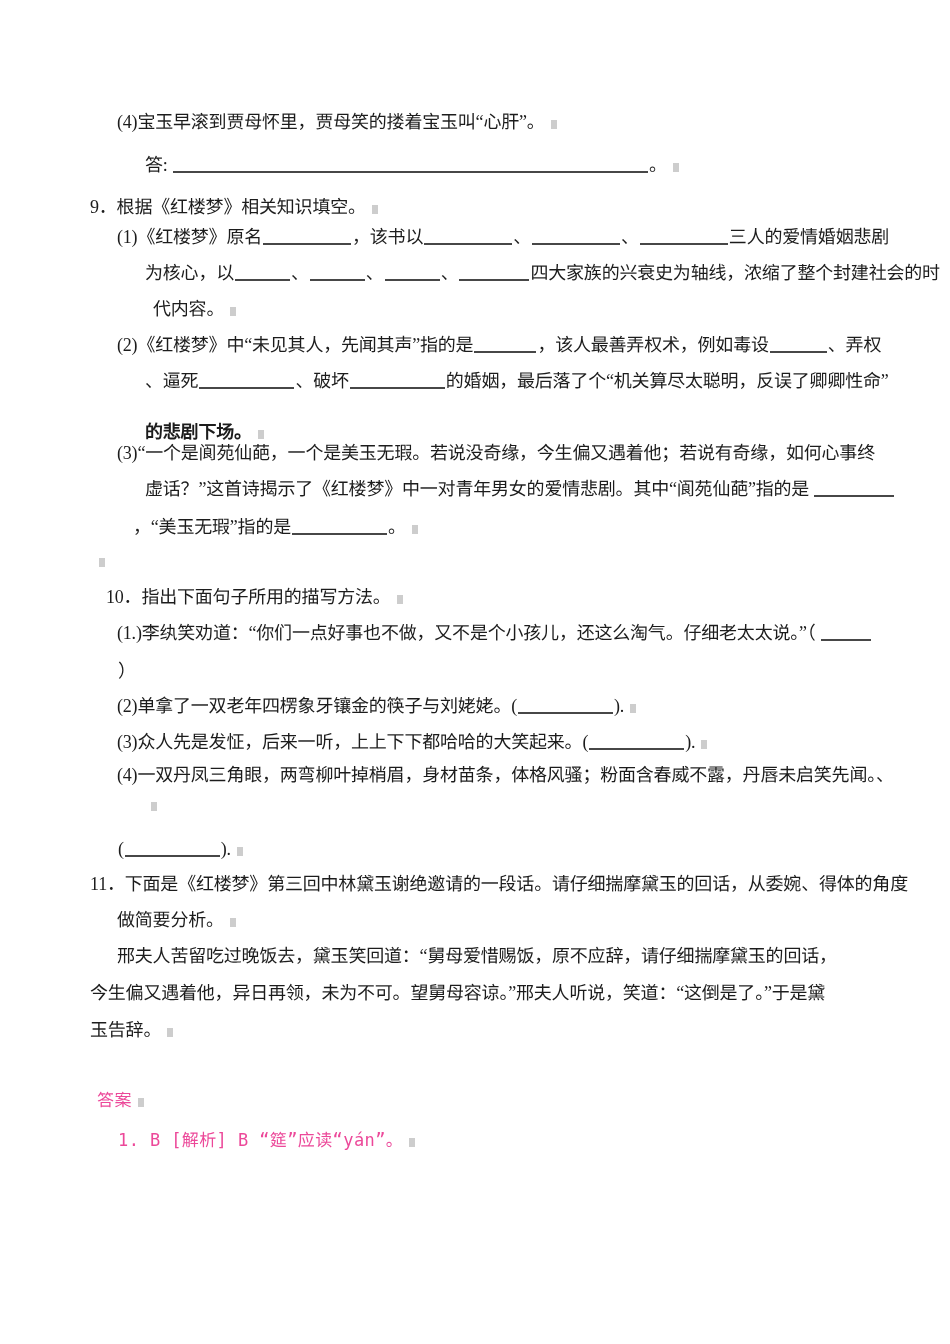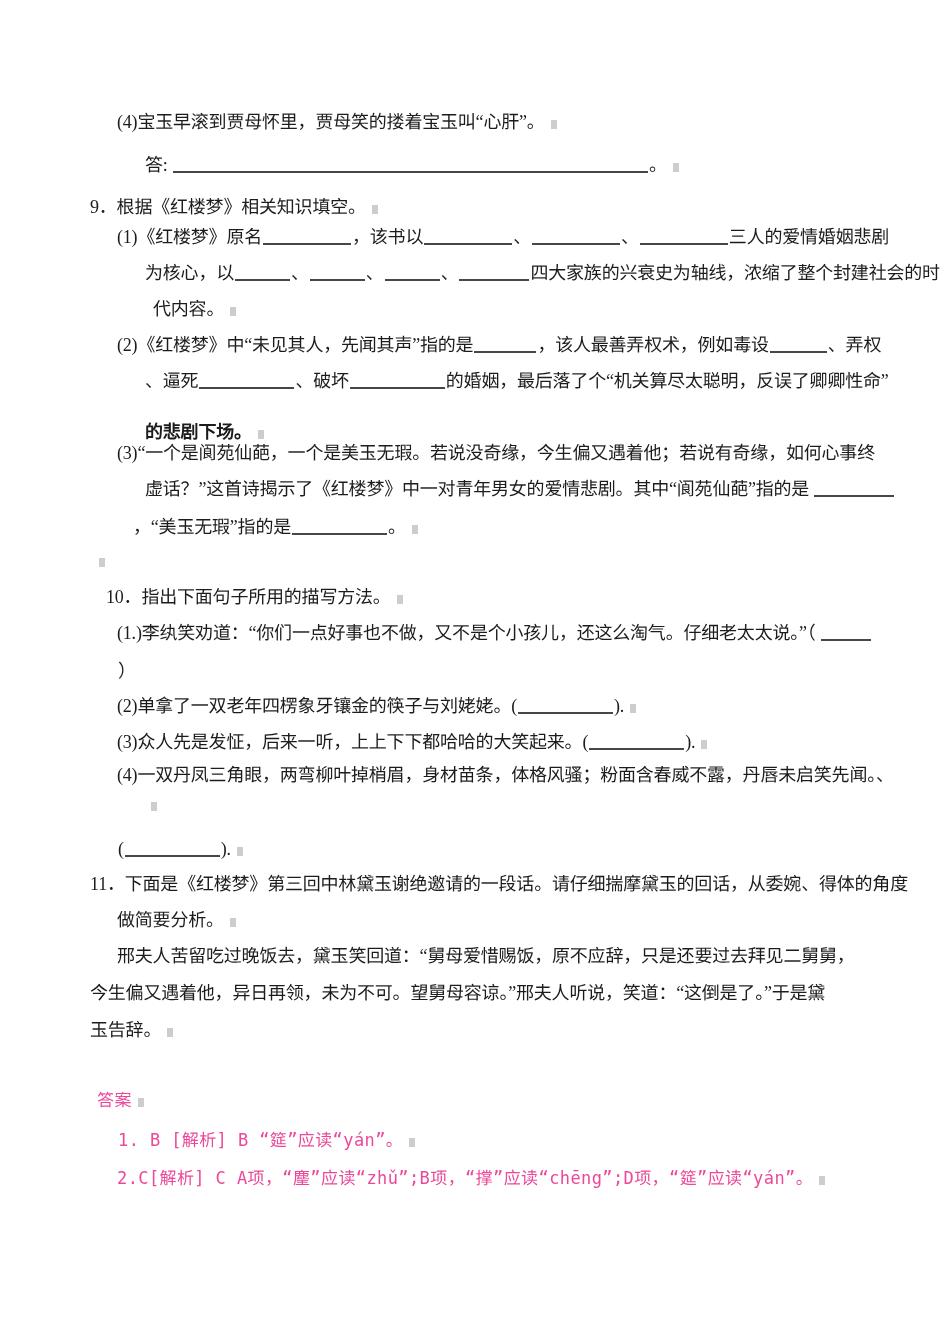--- a/index.html
+++ b/index.html
@@ -51,19 +51,18 @@
     <div class="line" style="left: 90px; top: 585px; margin-left: 16px;"><span class="txt">10．指出下面句子所用的描写方法。</span><span class="pmark"></span></div>
     <div class="line" style="left: 117px; top: 621px;"><span class="txt">(1.)李纨笑劝道：“你们一点好事也不做，又不是个小孩儿，还这么淘气。仔细老太太说。”（ </span><span class="blank" style="width: 50px;"></span></div>
     <div class="line" style="left: 118px; top: 659px;"><span class="txt">）</span></div>
     <div class="line" style="left: 117px; top: 694px;"><span class="txt">(2)单拿了一双老年四楞象牙镶金的筷子与刘姥姥。(</span><span class="blank" style="width: 95px;"></span><span class="txt">).</span><span class="pmark"></span></div>
     <div class="line" style="left: 117px; top: 730px;"><span class="txt">(3)众人先是发怔，后来一听，上上下下都哈哈的大笑起来。(</span><span class="blank" style="width: 95px;"></span><span class="txt">).</span><span class="pmark"></span></div>
     <div class="line" style="left: 117px; top: 763px;"><span class="txt">(4)一双丹凤三角眼，两弯柳叶掉梢眉，身材苗条，体格风骚；粉面含春威不露，丹唇未启笑先闻。、</span></div>
     <div class="line" style="left: 145px; top: 792px;"><span class="pmark"></span></div>
     <div class="line" style="left: 118px; top: 837px;"><span class="txt">(</span><span class="blank" style="width: 95px;"></span><span class="txt">).</span><span class="pmark"></span></div>
     <div class="line" style="left: 90px; top: 872px;"><span class="txt">11．下面是《红楼梦》第三回中林黛玉谢绝邀请的一段话。请仔细揣摩黛玉的回话，从委婉、得体的角度</span></div>
     <div class="line" style="left: 117px; top: 908px;"><span class="txt">做简要分析。</span><span class="pmark"></span></div>
-    <div class="line" style="left: 117px; top: 944px;"><span class="txt">邢夫人苦留吃过晚饭去，黛玉笑回道：“舅母爱惜赐饭，原不应辞，只是还要过去拜见二舅舅，</span></div>
+    <div class="line" style="left: 117px; top: 944px;"><span class="txt">邢夫人苦留吃过晚饭去，黛玉笑回道：“舅母爱惜赐饭，原不应辞，请仔细揣摩黛玉的回话，</span></div>
     <div class="line" style="left: 90px; top: 981px;"><span class="txt">今生偏又遇着他，异日再领，未为不可。望舅母容谅。”邢夫人听说，笑道：“这倒是了。”于是黛</span></div>
     <div class="line" style="left: 90px; top: 1018px;"><span class="txt">玉告辞。</span><span class="pmark"></span></div>
     <div class="line blue" style="left: 97px; top: 1088px;"><span class="txt">答案</span><span class="pmark"></span></div>
     <div class="line blue" style="left: 118px; top: 1128px;"><span class="txt">1. B [解析] B  “筵”应读“yán”。</span><span class="pmark"></span></div>
-    <div class="line blue" style="left: 117px; top: 1166px;"><span class="txt">2.C[解析] C  A项，“麈”应读“zhǔ”;B项，“撑”应读“chēng”;D项，“筵”应读“yán”。</span><span class="pmark"></span></div>
   </div>
 
 </body></html>

